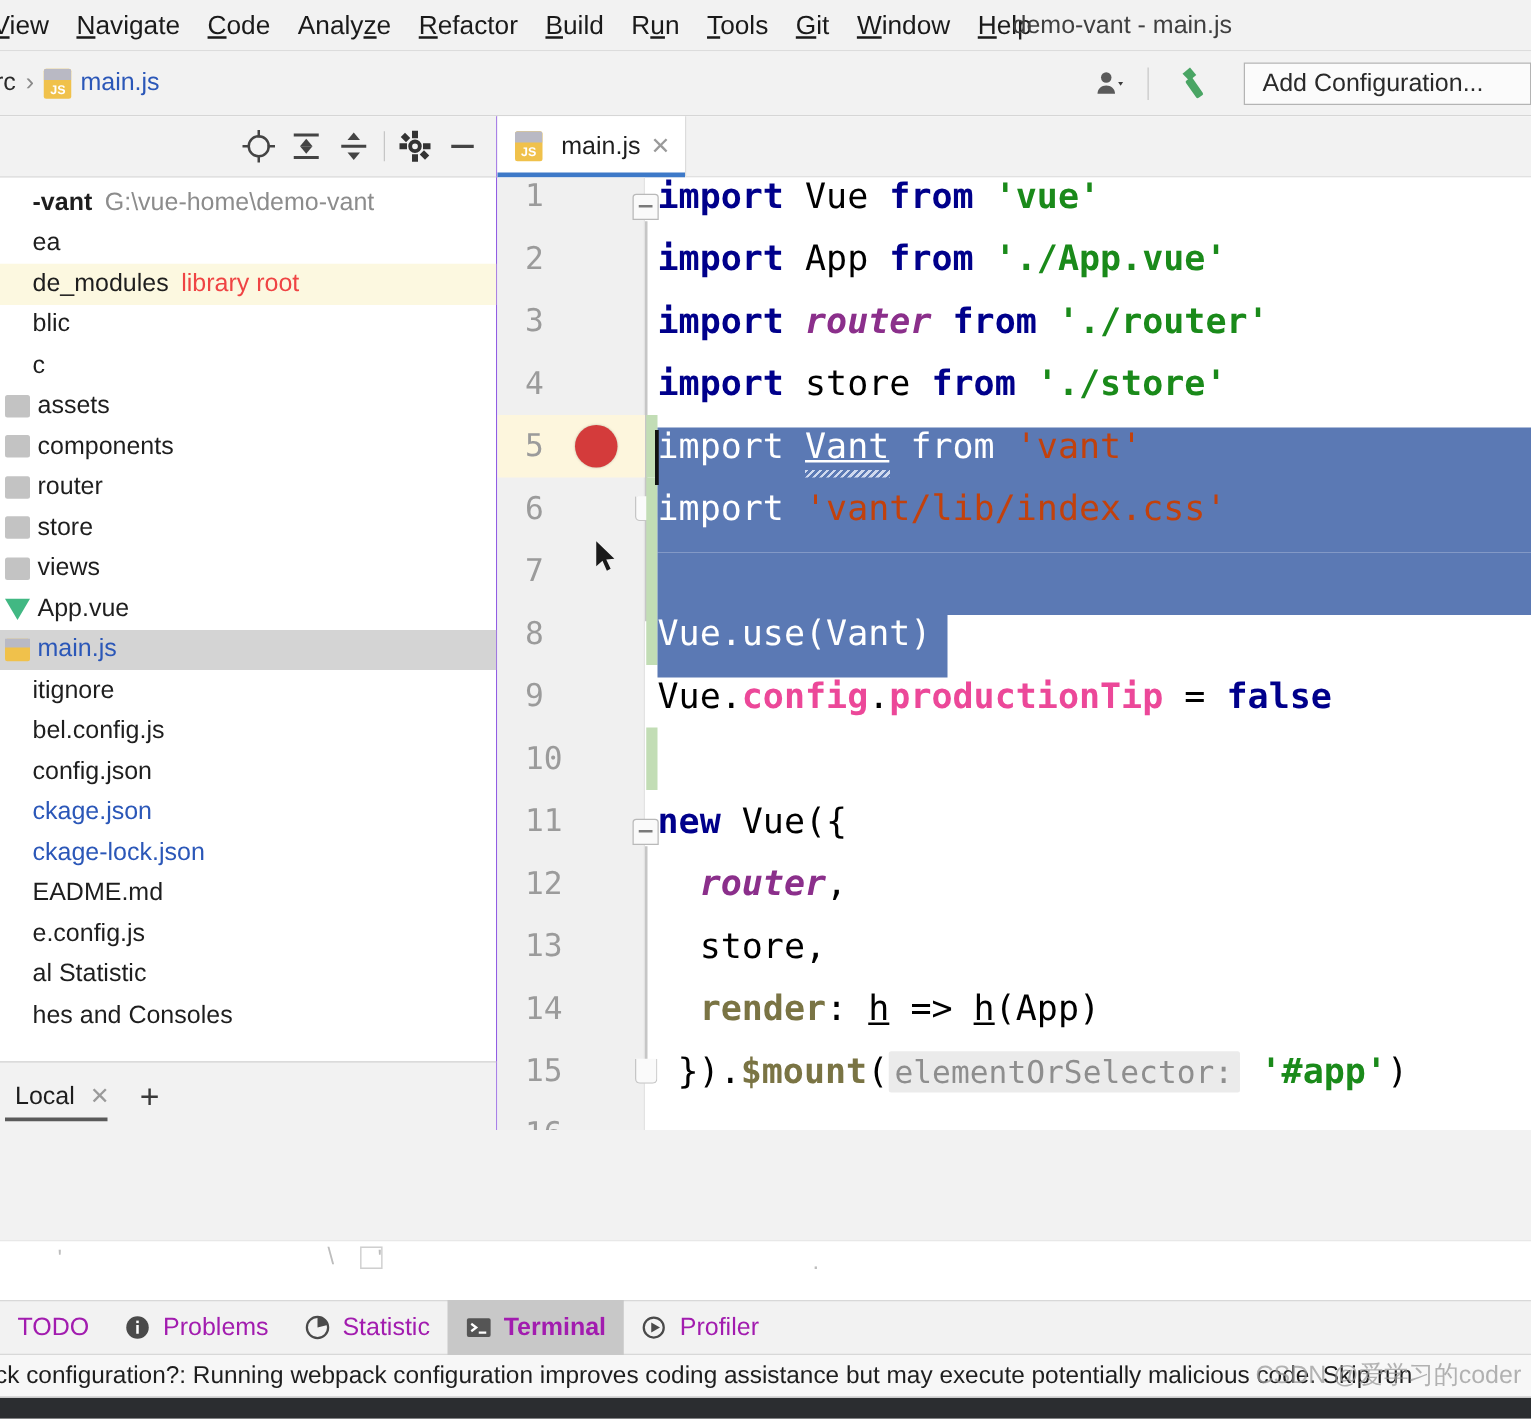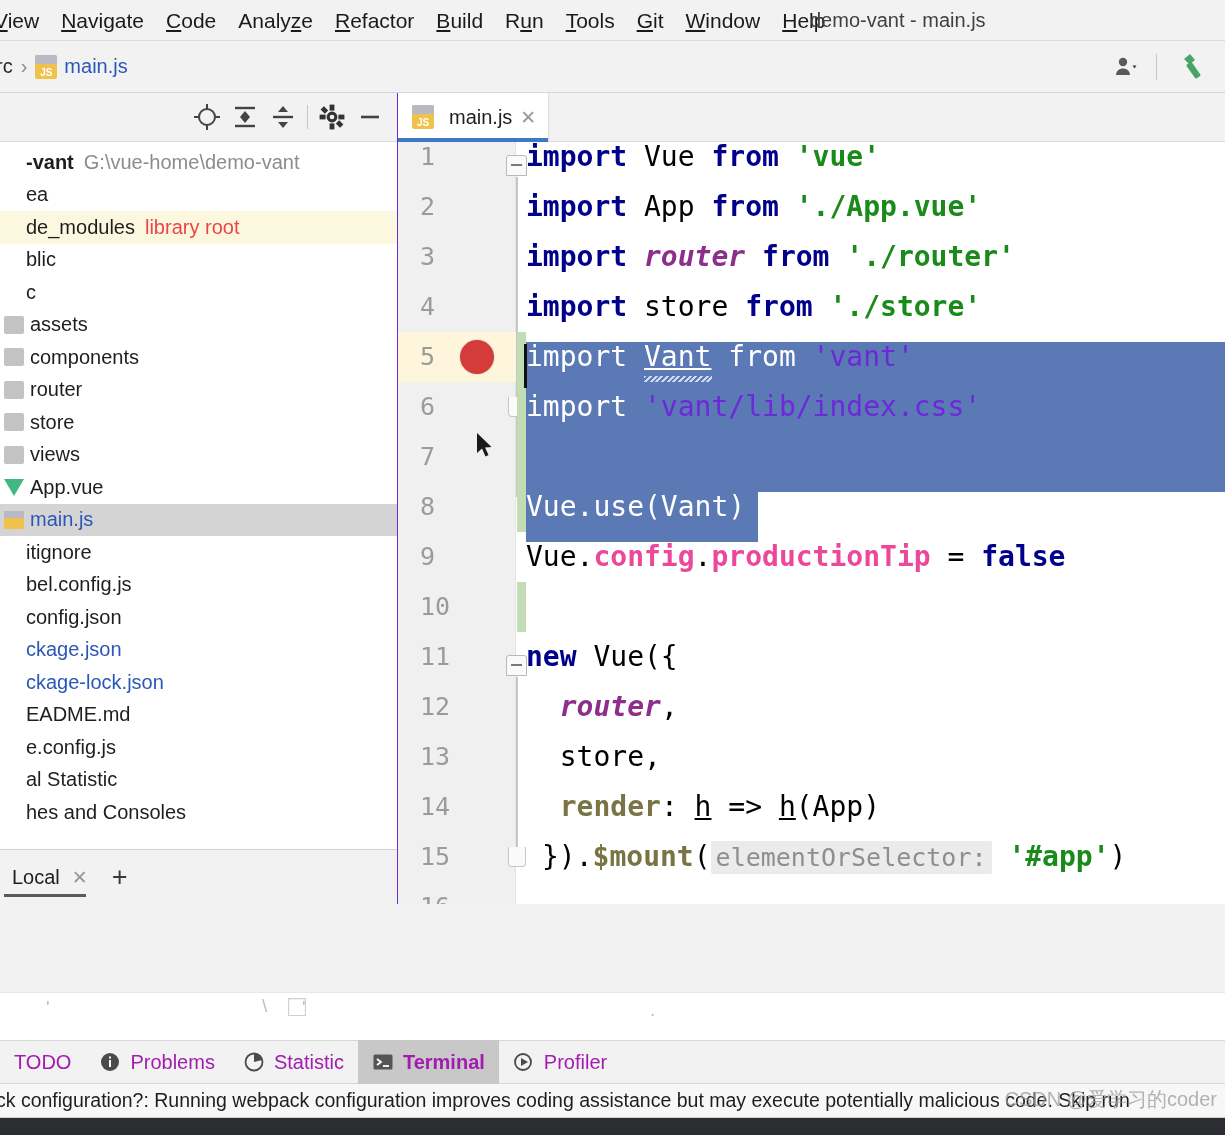--- a/index.html
+++ b/index.html
@@ -150,21 +150,21 @@
     font-size:28px; white-space:pre; color:#000;
   }
   .sel-block{ position:absolute; background:#5b79b4; }
   .kw{ color:#00008b; font-weight:bold; }
   .str{ color:#1a8a1a; font-weight:bold; }
   .ident{ color:#000; }
   .italic-p{ color:#8b2f8b; font-style:italic; font-weight:bold; }
   .prop{ color:#ec4899; font-weight:bold; }
   .fn{ color:#7a7444; font-weight:bold; }
   .selfg{ color:#ffffff; }
-  .selfg-s{ color:#6d28d9; }
+  .selfg-s{ color:#c2410c; }
   .under{ text-decoration:underline; }
   .hint{
     background:#ebebeb; color:#8e8e8e; font-size:25px; padding:2px 5px; border-radius:2px;
   }
   .squiggle{
     position:absolute; height:6px;
     background:repeating-linear-gradient(135deg,#cfd9ef 0 2px,transparent 2px 4px);
   }
   .caret{ position:absolute; width:3px; background:#111; }
   .mouse-cursor{ position:absolute; width:0;height:0; }
@@ -232,20 +232,21 @@
         <path d="M18.5 10.5l4 0 -2 3z" fill="#3c3c3c"></path>
       </svg>
     </div>
     <div class="sep-v"></div>
     <div class="hammer">
       <svg width="34" height="34" viewBox="0 0 34 34" aria-hidden="true">
         <path d="M7 9 L13 4 L18 10 L12.5 14.5 Z" fill="#4aa564"></path>
         <rect x="13" y="12" width="6.5" height="17" rx="1.5" fill="#4aa564" transform="rotate(-35 16 20)"></rect>
       </svg>
     </div>
+    <div class="addconf">Add Configuration...</div>
   </div>
 </div>
 
 <div class="main">
 
   <div class="project">
     <div class="proj-toolbar">
       <div class="tb-ico">
         <svg width="30" height="30" viewBox="0 0 30 30">
             <circle cx="15" cy="15" r="8" fill="none" stroke="#444" stroke-width="2"></circle>

